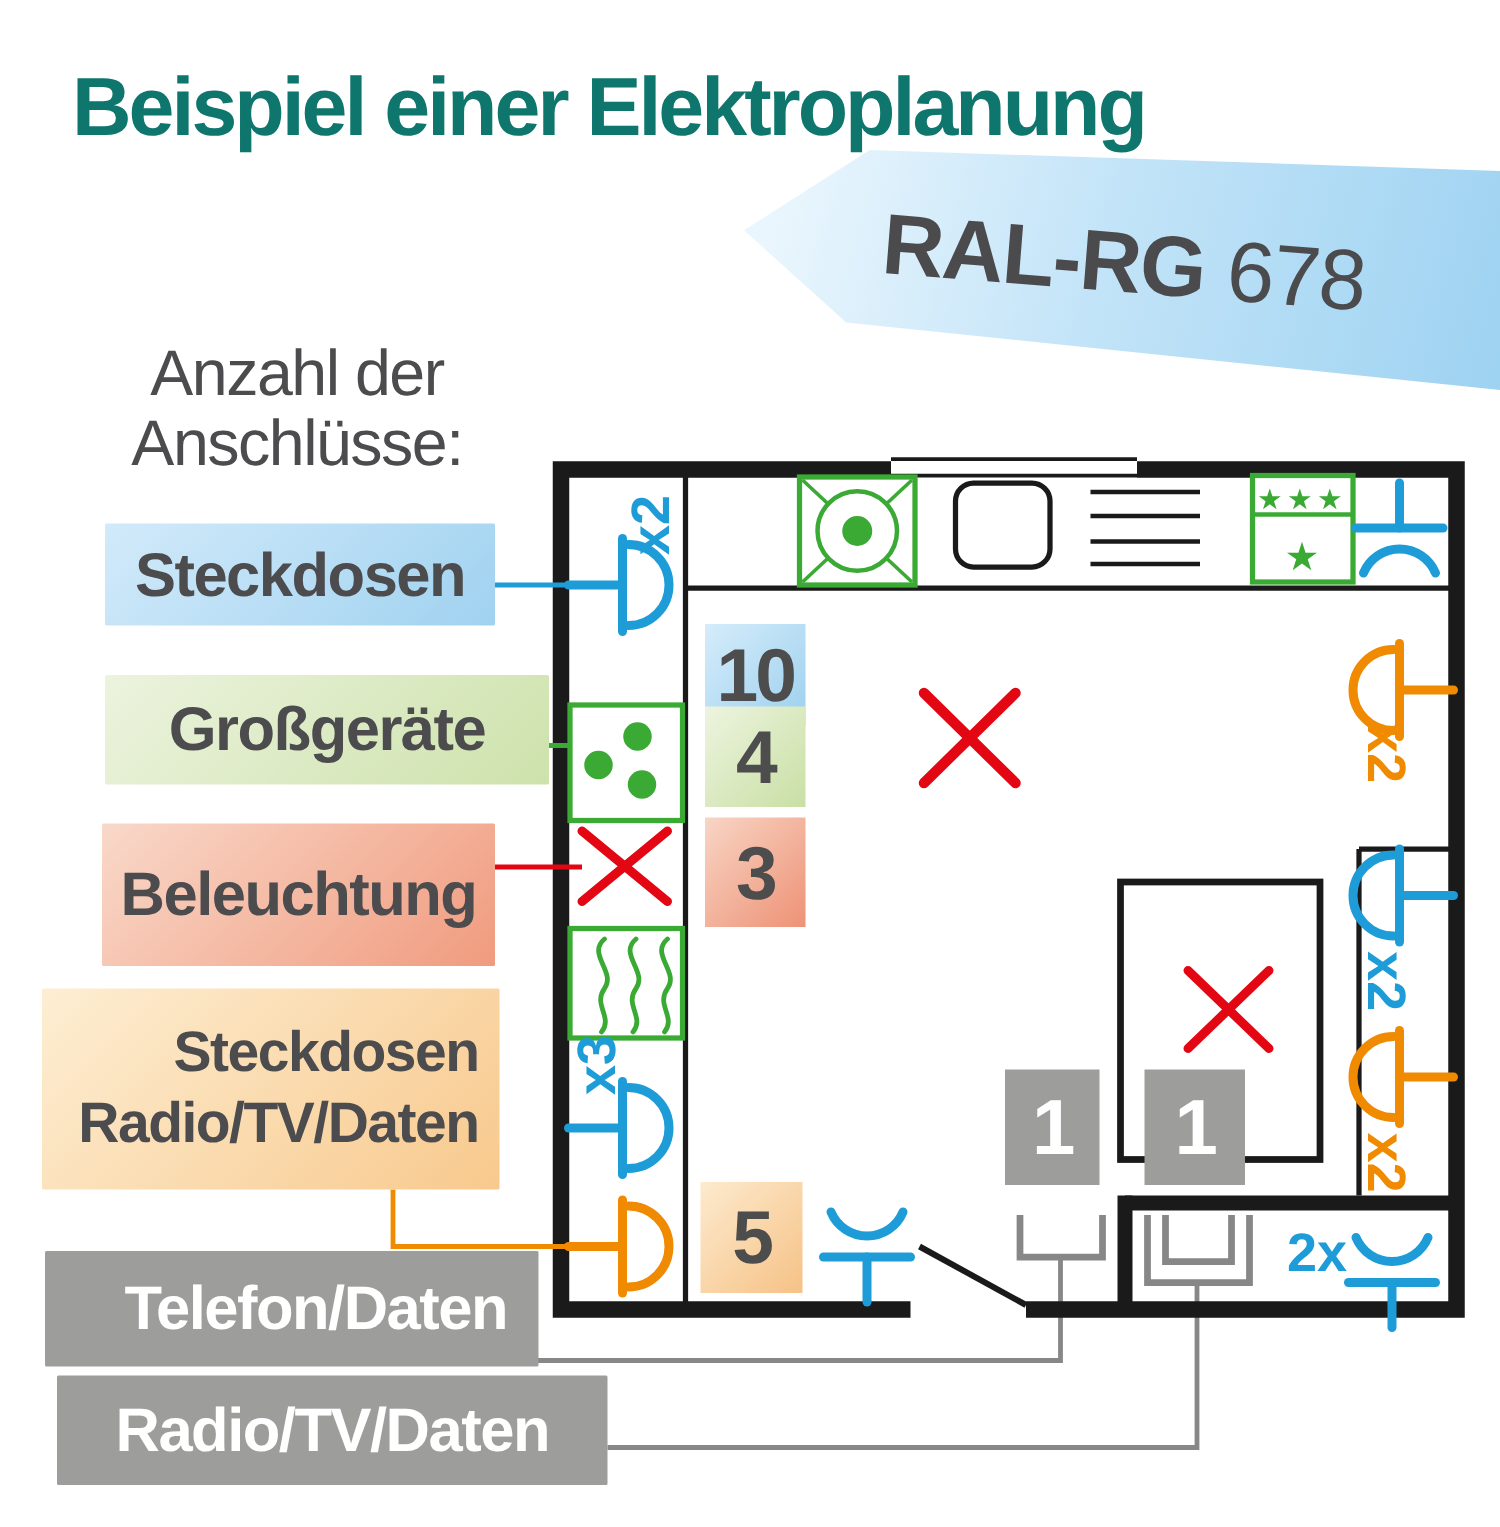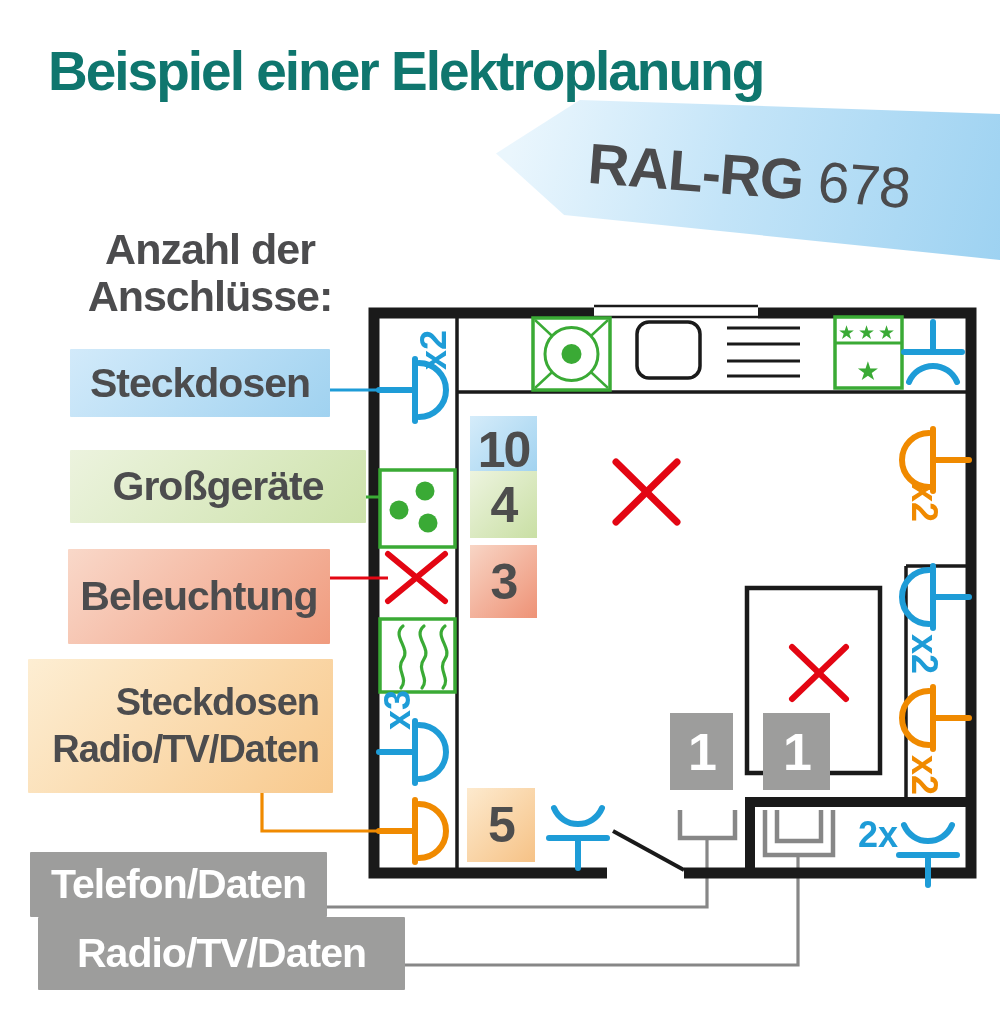--- a/index.html
+++ b/index.html
@@ -12,32 +12,32 @@
   
   .badge{left:496px;top:100px;width:524px;height:162px;
          clip-path:polygon(0% 33%,16% 0%,100% 9%,100% 100%,13% 71%);
          background:linear-gradient(105deg,#eaf6fd 5%,#c3e4f8 45%,#9bd1f1 100%);}
   .badge-text{position:absolute;left:95px;top:30px;font-size:57px;color:#4b4b4d;
               transform:rotate(4.5deg);transform-origin:left top;white-space:nowrap;
               letter-spacing:-1px;}
   .badge-text b{font-weight:700;}
   .badge-text span{font-weight:400;}
   
-  .heading{left:74px;top:226px;width:272px;text-align:center;font-size:43px;font-weight:700;
+  .heading{left:62px;top:226px;width:272px;text-align:center;font-size:43px;font-weight:400;
            color:#4c4c4e;line-height:1.1;letter-spacing:-1px;}
   .lbox{display:flex;align-items:center;justify-content:center;font-weight:700;
         color:#4c4c4e;font-size:41px;letter-spacing:-1px;border-radius:1px;}
   .lbox.blue  {left:70px;top:349px;width:260px;height:68px;background:linear-gradient(135deg,#d2eafa,#a0d2f0);}
   .lbox.green {left:70px;top:450px;width:296px;height:73px;background:linear-gradient(135deg,#ecf3de,#cde2ab);}
   .lbox.salmon{left:68px;top:549px;width:262px;height:95px;background:linear-gradient(135deg,#f9d8c9,#f09b7e);}
   .lbox.orange{left:28px;top:659px;width:305px;height:134px;background:linear-gradient(135deg,#fdeed3,#f8c98d);
                flex-direction:column;align-items:flex-end;justify-content:center;font-size:38px;line-height:1.25;padding-right:0;}
   .lbox.orange div{padding-right:14px;}
   .lbox.gray{background:#9d9d9c;color:#fff;}
-  .lbox.g1{left:30px;top:852px;width:297px;height:65px;}
+  .lbox.g1{left:30px;top:834px;width:297px;height:77px;padding-left:32px;}
   .lbox.g2{left:38px;top:917px;width:367px;height:73px;}
   
   .chip{display:flex;align-items:center;justify-content:center;font-size:50px;font-weight:700;
         color:#4d4d4d;letter-spacing:-2px;}
   .chip.c10{left:470px;top:398px;width:67px;height:68px;background:linear-gradient(135deg,#d5ecfa,#9cd0ef);margin-top:18px;}
   .chip.c4 {left:470px;top:471px;width:67px;height:67px;background:linear-gradient(135deg,#edf4df,#c9dfa4);}
   .chip.c3 {left:470px;top:545px;width:67px;height:73px;background:linear-gradient(135deg,#f8d5c5,#ee9276);}
   .chip.c5 {left:467px;top:788px;width:68px;height:74px;background:linear-gradient(135deg,#fdeace,#f6c286);}
   .chip.one{background:#9d9d9c;color:#fff;font-size:52px;}
   .chip.c1a{left:670px;top:713px;width:63px;height:77px;}

